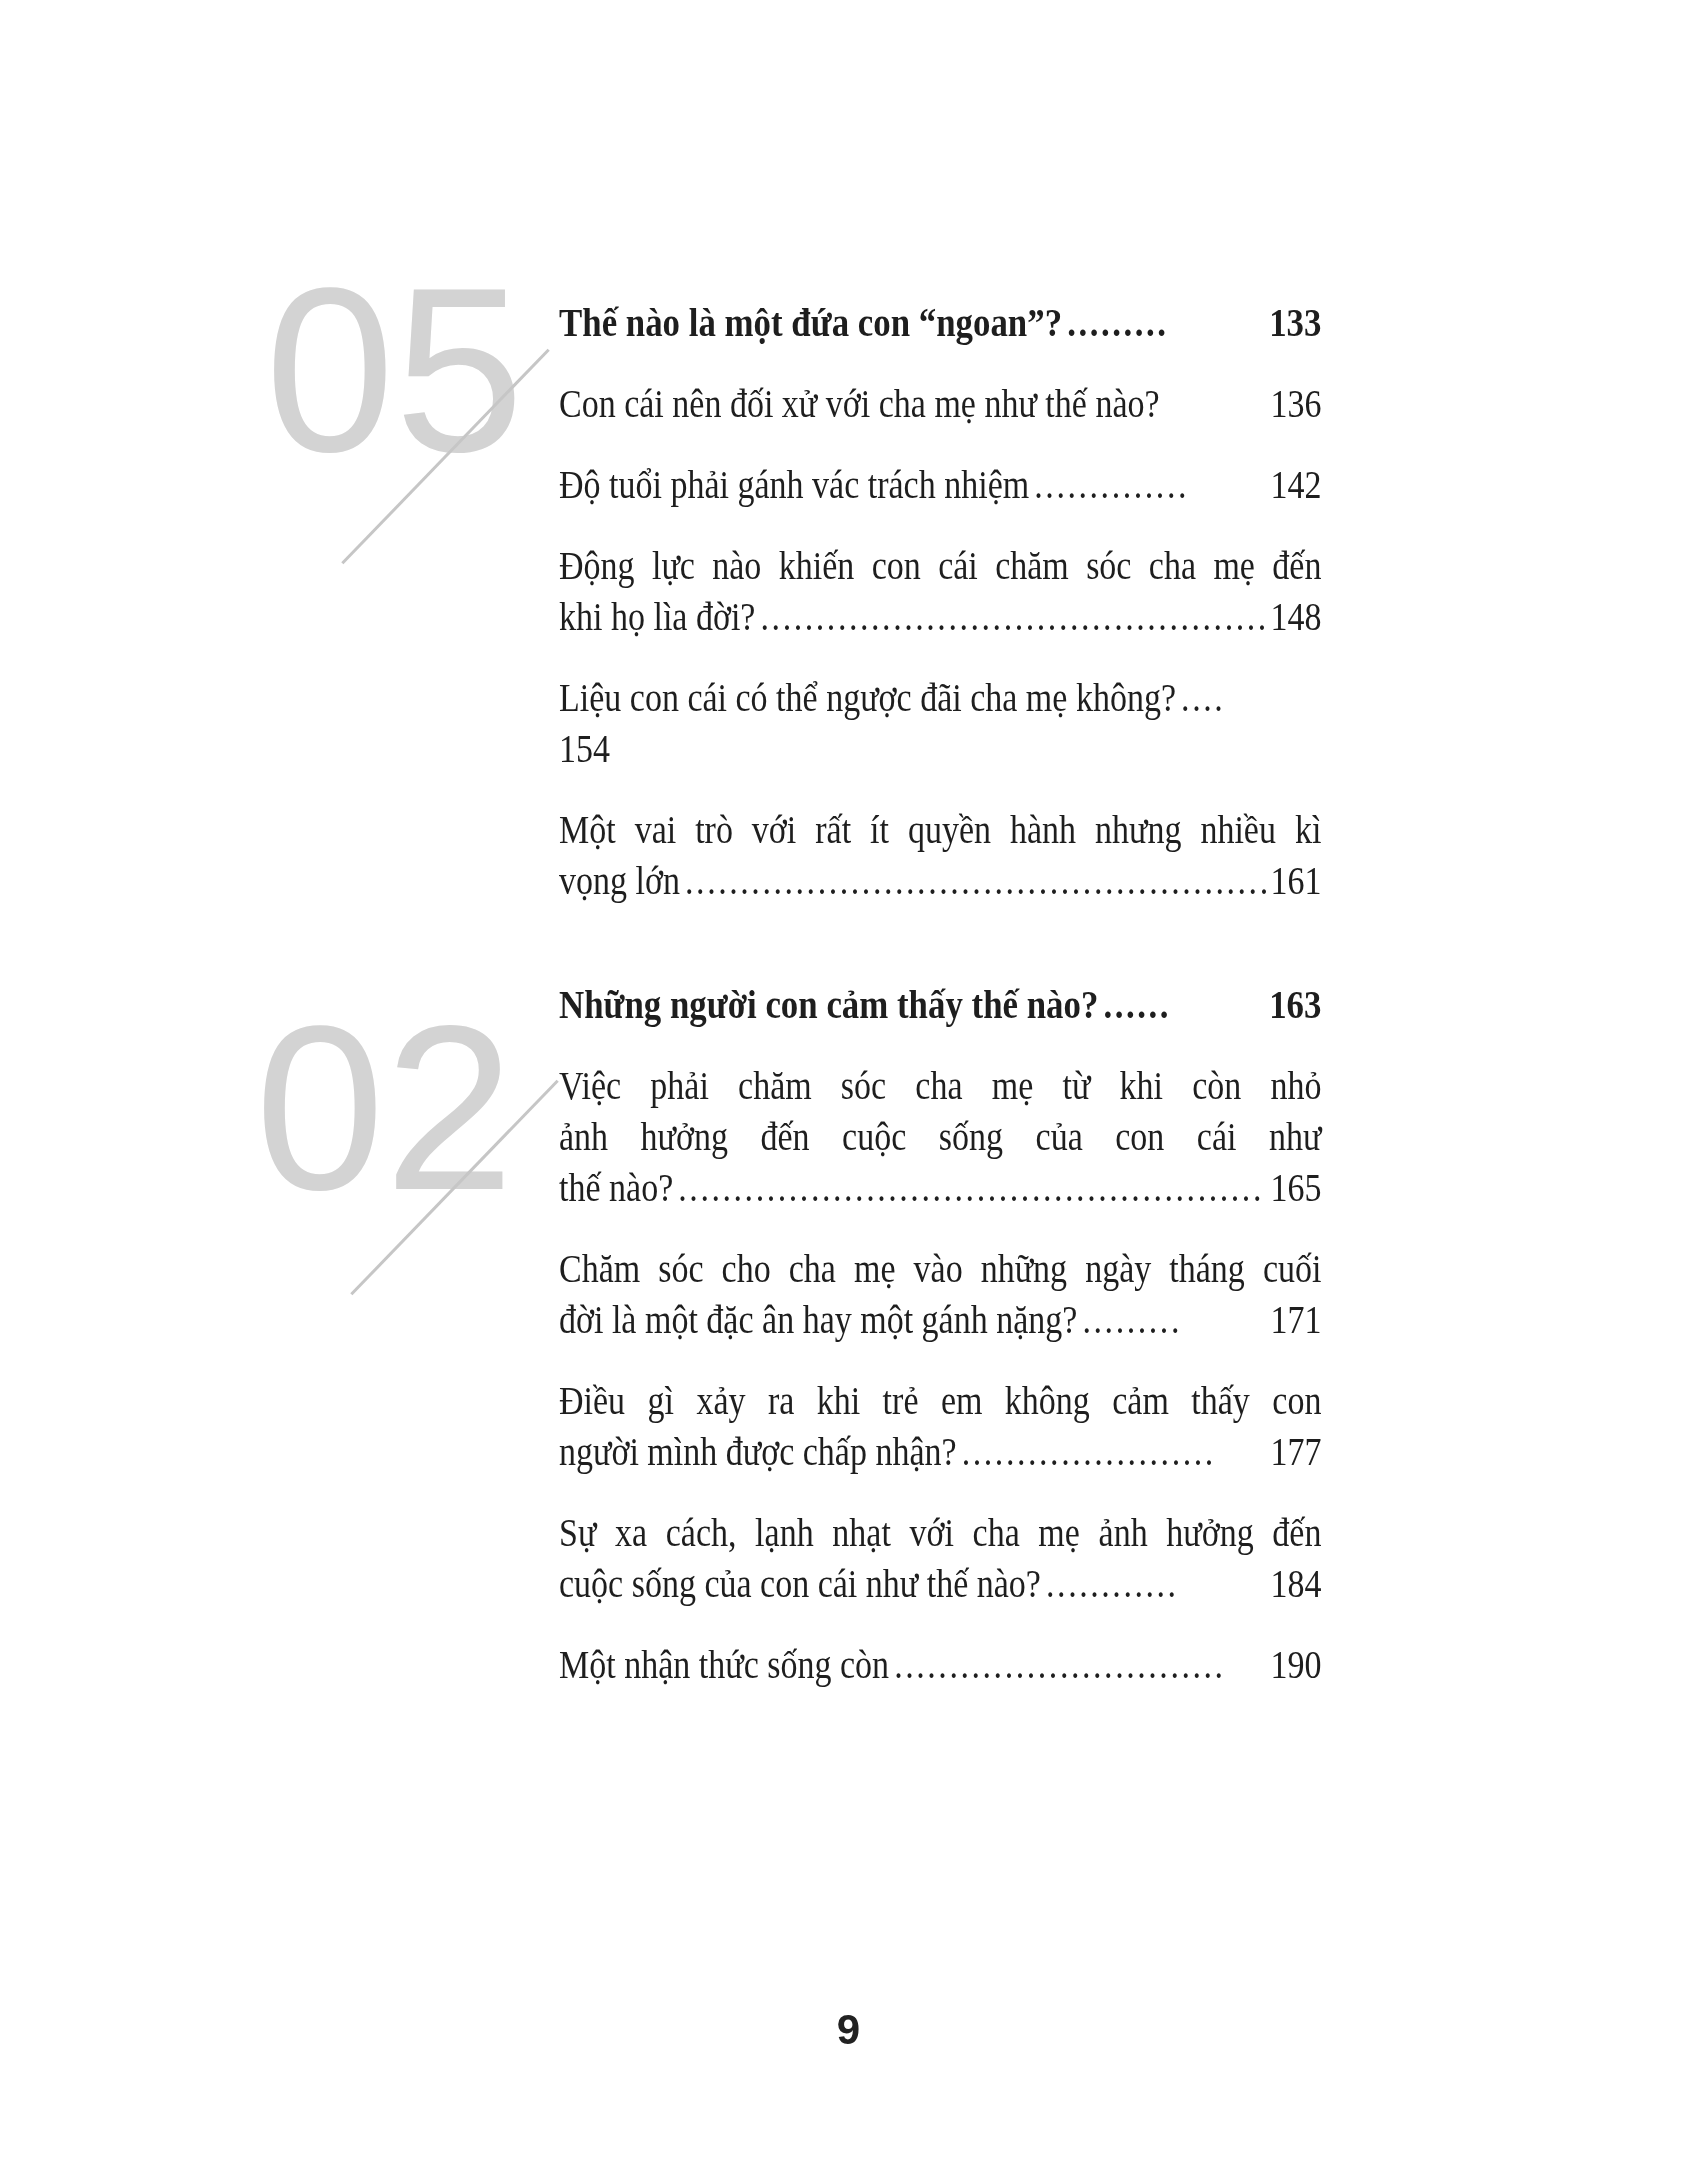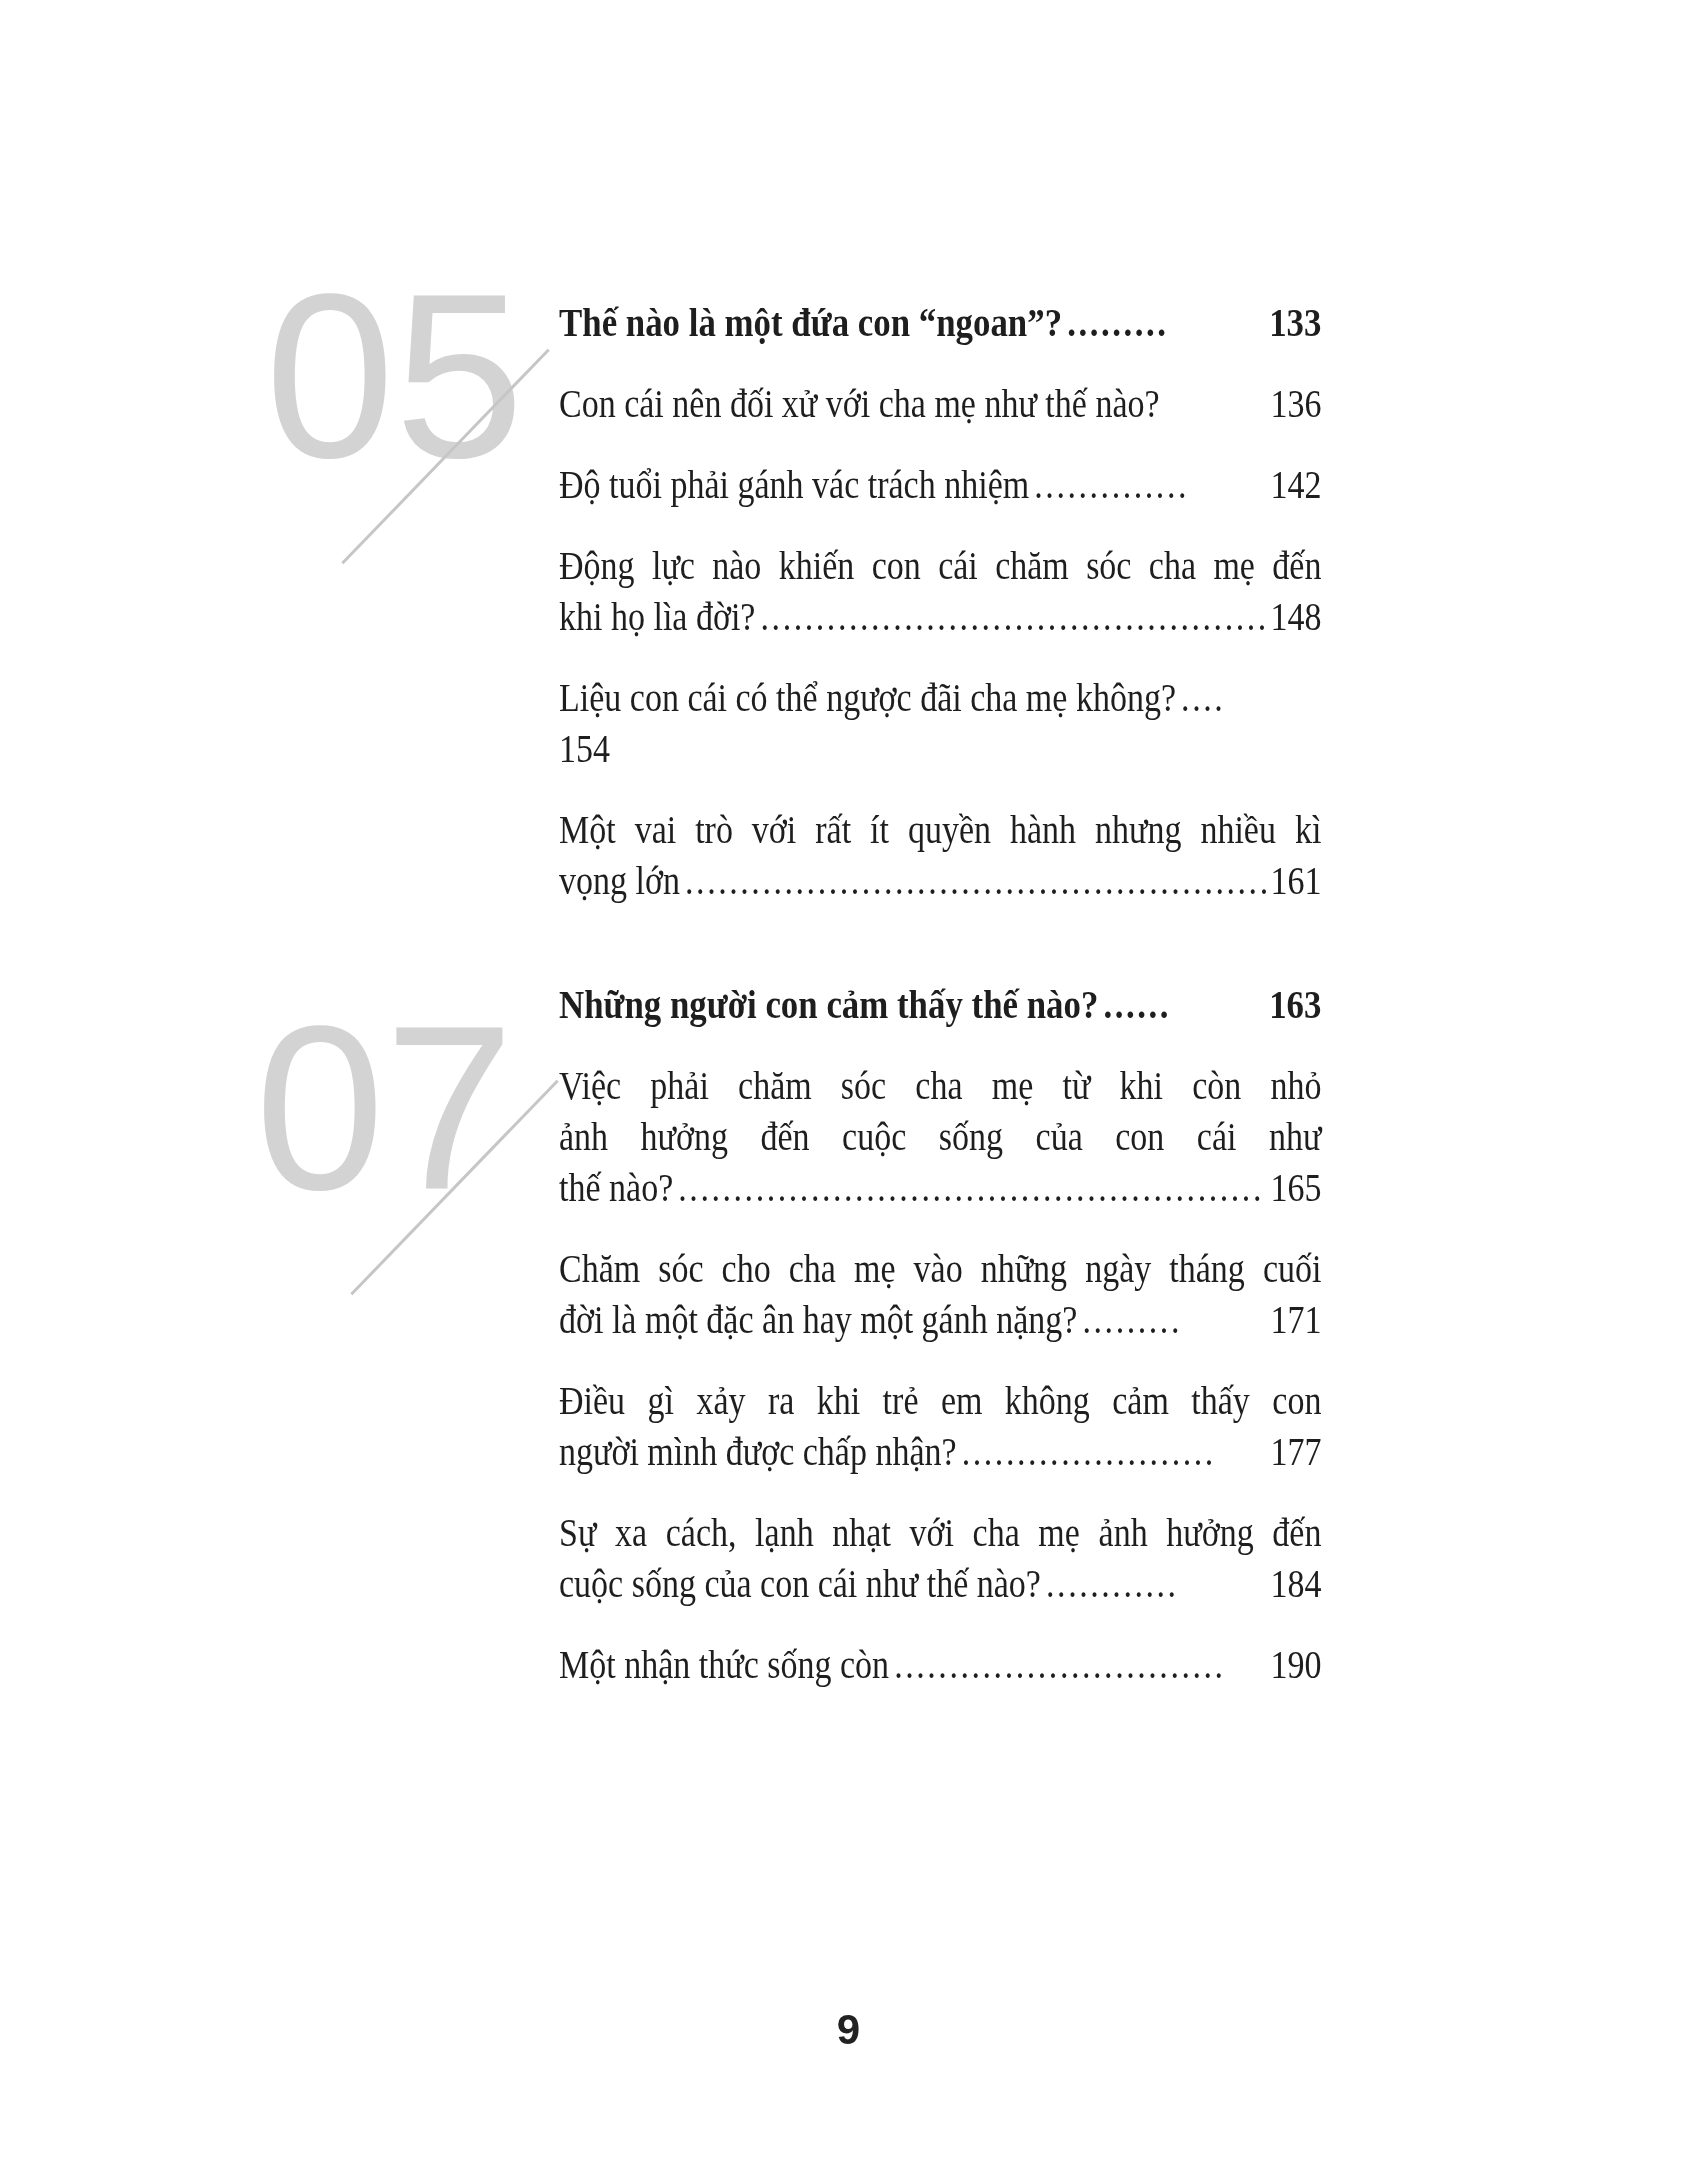--- a/index.html
+++ b/index.html
@@ -7,21 +7,21 @@
     width:1683px;height:2178px;position:relative;background:#ffffff;
     font-family:"Liberation Serif","DejaVu Serif",serif;color:#1e1e1e;
     overflow:hidden;
   }
   
   .chapter-num{
     position:absolute;font-family:"Liberation Sans","DejaVu Sans",sans-serif;
     font-weight:300;font-size:233px;line-height:1;color:#d3d3d3;
     letter-spacing:0px;user-select:none;
   }
-  .num-05{top:260px;left:265px;}
+  .num-05{top:254px;left:265px;}
   .num-06{top:992px;left:255px;}
   .chapter-slash{
     position:absolute;width:297px;height:3px;background:#c6c6c6;
     transform:rotate(-46deg);
   }
   .slash-05{left:297px;top:455px;}
   .slash-06{left:306px;top:1186px;}
 
   
   #toc{
@@ -50,21 +50,21 @@
     position:absolute;top:2006px;left:779px;width:139px;text-align:center;
     font-family:"Liberation Sans","DejaVu Sans",sans-serif;
     font-weight:700;font-size:42px;color:#222222;
   }
 </style>
 </head>
 <body>
 
 <div class="chapter-num num-05">05</div>
 <div class="chapter-slash slash-05"></div>
-<div class="chapter-num num-06">07</div>
+<div class="chapter-num num-06">02</div>
 <div class="chapter-slash slash-06"></div>
 
 <div id="toc">
     <div class="chapter-block">
       <div class="line leader title-line title-row">
         <span class="lt">Thế nào là một đứa con “ngoan”?</span>
         <span class="ld">.........</span>
         <span class="lp">133</span>
       </div>
       <div class="entry">

